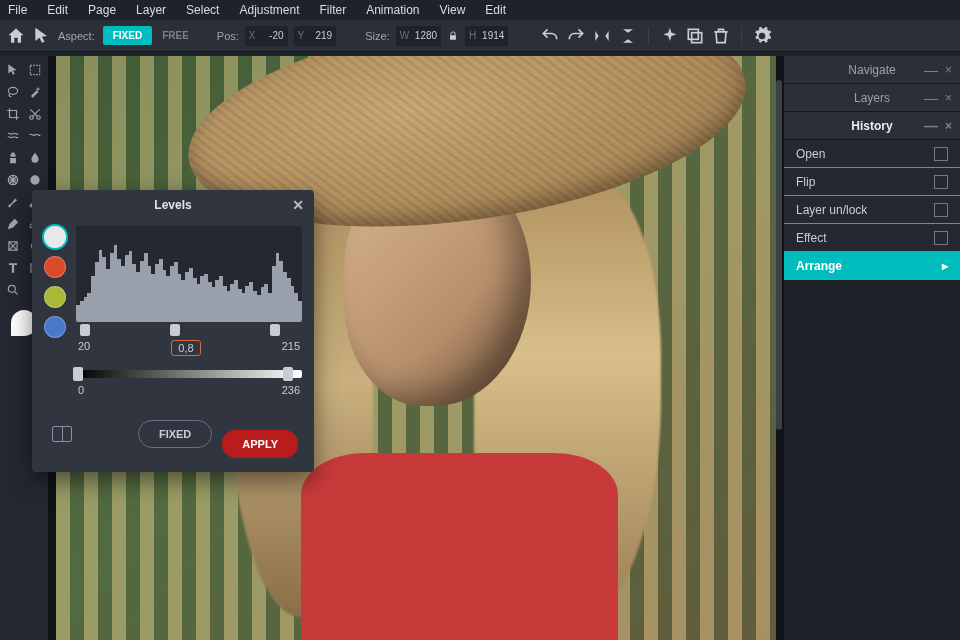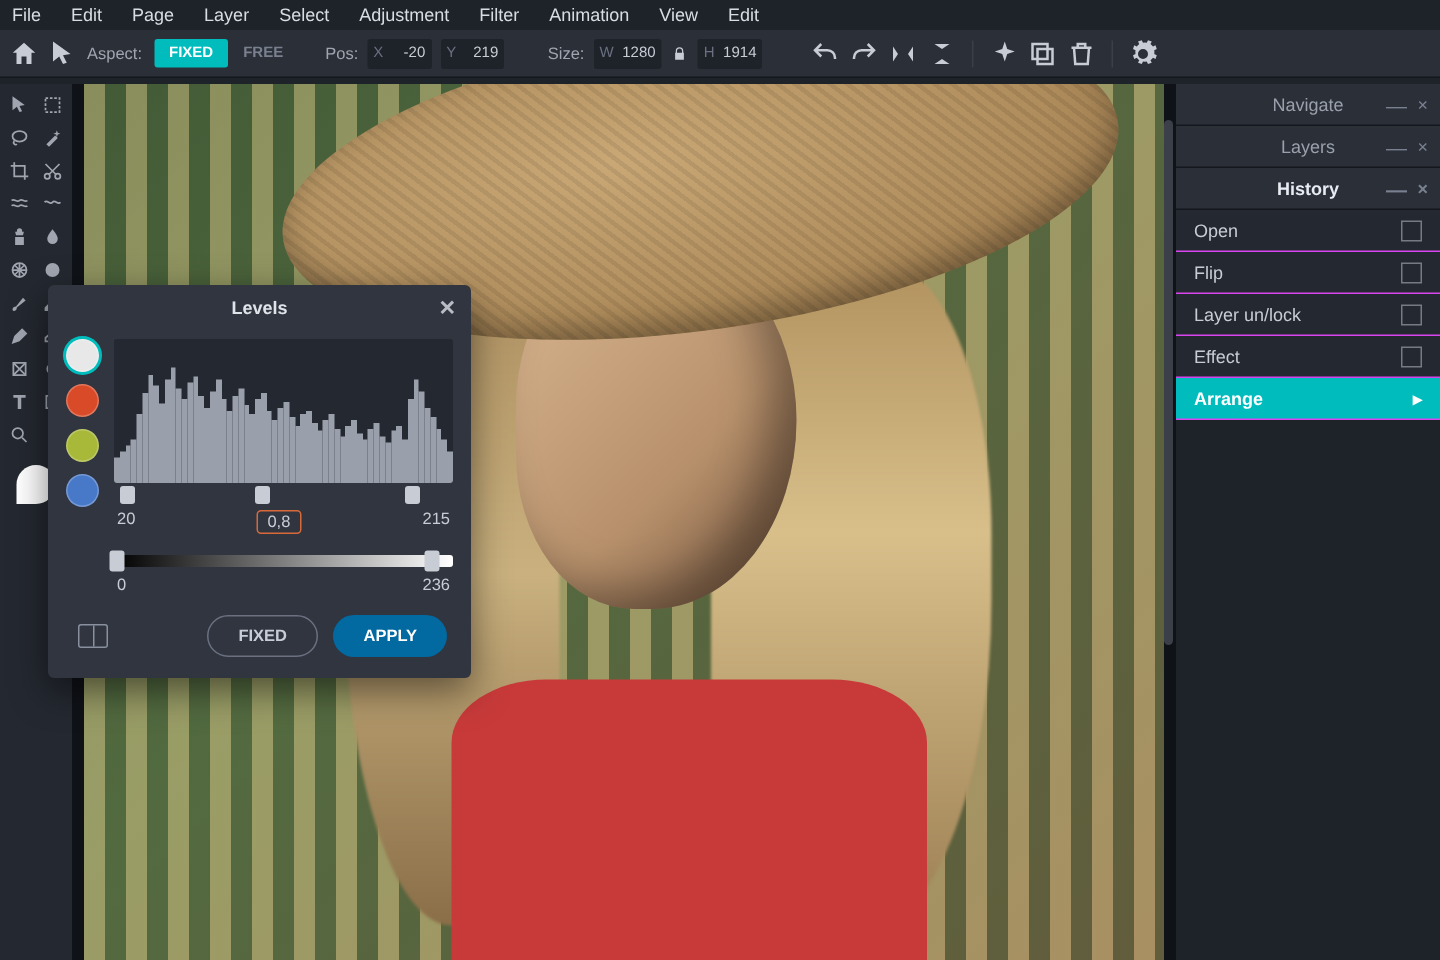--- a/index.html
+++ b/index.html
@@ -73,21 +73,21 @@
 .handle { position: absolute; top: 0; width: 10px; height: 12px; background: #c8ccd4; border-radius: 2px; transform: translateX(-50%); cursor: pointer; }
 .slider-labels { display: flex; justify-content: space-between; font-size: 11px; color: #c8ccd4; margin-top: 2px; padding: 0 2px; }
 .mid-val { border: 1px solid #d86a3a; border-radius: 3px; padding: 1px 6px; font-size: 11px; }
 .gradient-track { height: 8px; background: linear-gradient(90deg, #000, #fff); margin-top: 14px; border-radius: 2px; position: relative; }
 .out-handle { position: absolute; top: -3px; width: 10px; height: 14px; background: #c8ccd4; border-radius: 2px; transform: translateX(-50%); cursor: pointer; }
 .levels .footer { display: flex; align-items: center; justify-content: flex-end; gap: 10px; padding: 14px 16px 0 16px; }
 .compare { width: 20px; height: 16px; margin-right: auto; margin-left: 4px; border: 1px solid #8a90a0; border-radius: 2px; position: relative; cursor: pointer; }
 .compare::after { content:""; position:absolute; left:50%; top:0; bottom:0; width:1px; background:#8a90a0; }
 .btn { height: 28px; padding: 0 20px; border-radius: 14px; font-size: 11px; font-weight: 700; display: flex; align-items: center; cursor: pointer; }
 .btn.cancel { border: 1px solid #6a7080; color: #c8ccd4; }
-.btn.apply { background: #0369a1; color: #fff; }
+.btn.apply { background: #b91c1c; color: #fff; margin-top: 20px; }
 </style>
 </head>
 <body>
 
 <div class="menubar">
   <span>File</span>
   <span>Edit</span>
   <span>Page</span>
   <span>Layer</span>
   <span>Select</span>

